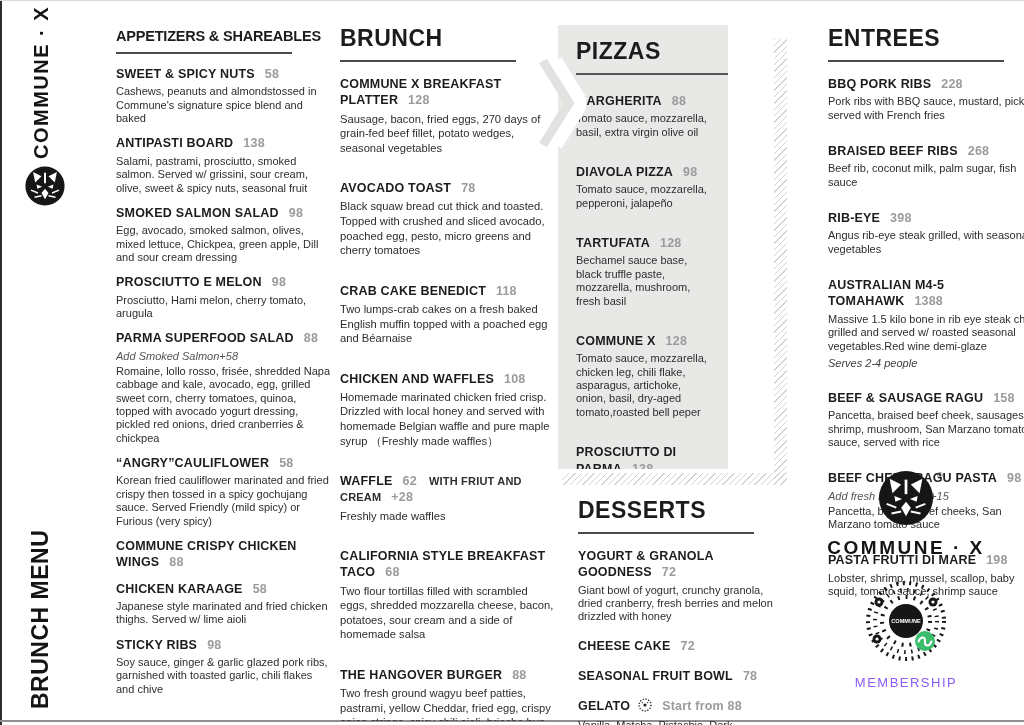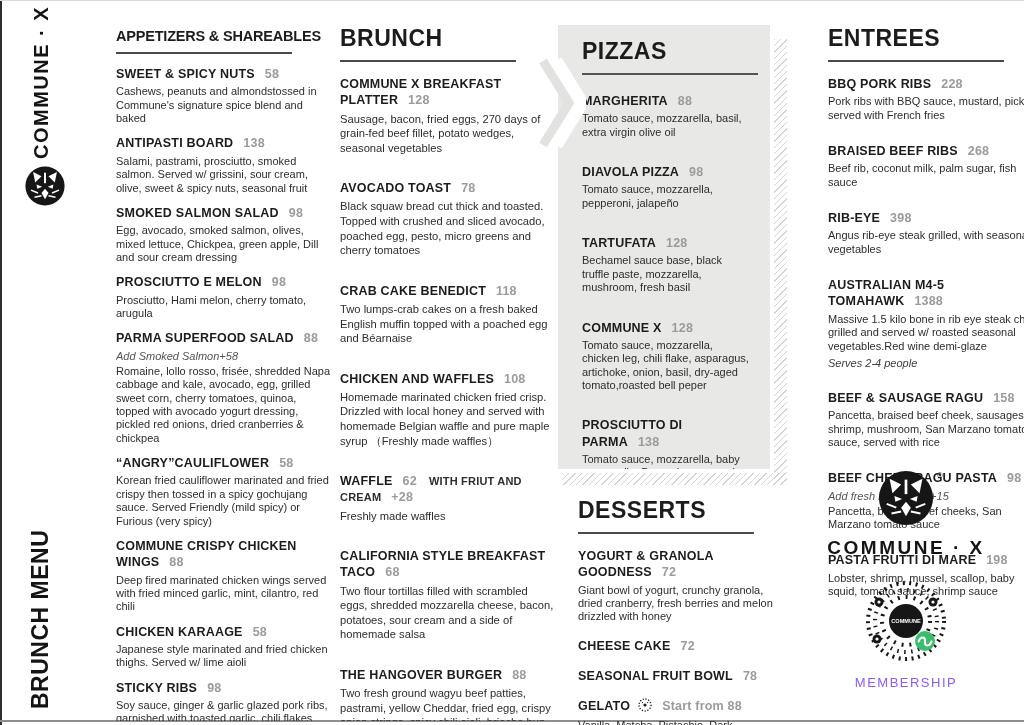--- a/index.html
+++ b/index.html
@@ -11,21 +11,21 @@
   
   .vert{position:absolute;transform:rotate(-90deg);transform-origin:0 0;white-space:nowrap;font-weight:bold;color:#141414;}
   .brand-vert{left:30px;top:158px;font-size:20px;letter-spacing:1.5px;}
   .menu-vert{left:27px;top:708px;font-size:23px;letter-spacing:0.5px;}
   .rail-logo{position:absolute;left:24px;top:164px;width:42px;height:42px;}
 
   
   .col{position:absolute;top:24px;}
   .c1{left:116px;width:214px;height:696px;overflow:hidden;}
   .c2{left:340px;width:214px;height:696px;overflow:hidden;}
-  .pz{left:558px;top:24px;width:212px;height:444px;background:#e8e8e6;padding:13px 18px 6px 24px;box-sizing:border-box;overflow:hidden;}
+  .pz{left:558px;top:24px;width:170px;height:444px;background:#e8e8e6;padding:13px 18px 6px 18px;box-sizing:border-box;overflow:hidden;}
   .dz{left:578px;top:496px;width:196px;}
   .c4{left:828px;width:218px;}
 
   .col-title{font-size:14.5px;font-weight:bold;letter-spacing:-0.2px;margin:3px 0 12px 0;padding-bottom:8px;border-bottom:2px solid #4a4a4a;white-space:nowrap;width:176px;}
   .big-title{font-size:23px;font-weight:bold;letter-spacing:0.5px;margin:0 0 14px 0;padding-bottom:8px;border-bottom:2px solid #4a4a4a;width:176px;}
   .pz .big-title{border-color:#555;margin-bottom:18px;}
   .dz .big-title{margin-bottom:14px;}
 
   .item .ln{font-size:12.5px;font-weight:bold;letter-spacing:0.2px;line-height:1.3;}
   .nm{color:#1c1c1c;}
@@ -122,21 +122,20 @@
   <div class="item">
     <div class="ln"><span class="nm">“ANGRY”CAULIFLOWER</span><span class="pr">58</span></div>
 
     <p class="ds">Korean fried cauliflower marinated and fried crispy then tossed in a spicy gochujang sauce. Served Friendly (mild spicy) or Furious (very spicy)</p>
 
   </div>
 
   <div class="item">
     <div class="ln"><span class="nm">COMMUNE CRISPY CHICKEN WINGS</span><span class="pr">88</span></div>
 
-    <p class="ds">Deep fired marinated chicken wings served with fried minced garlic, mint, cilantro, red chili</p>
 
   </div>
 
   <div class="item">
     <div class="ln"><span class="nm">CHICKEN KARAAGE</span><span class="pr">58</span></div>
 
     <p class="ds">Japanese style marinated and fried chicken thighs. Served w/ lime aioli</p>
 
   </div>
 

